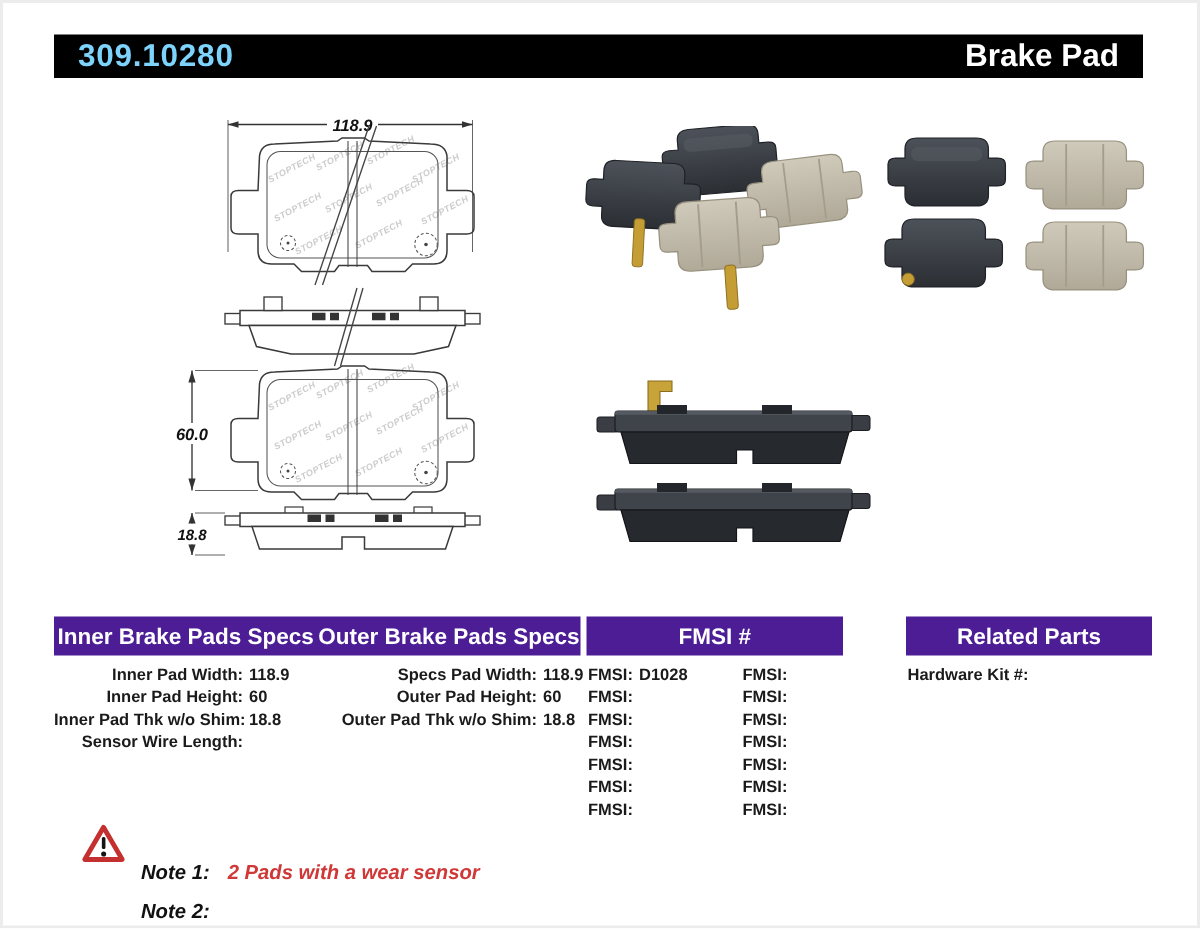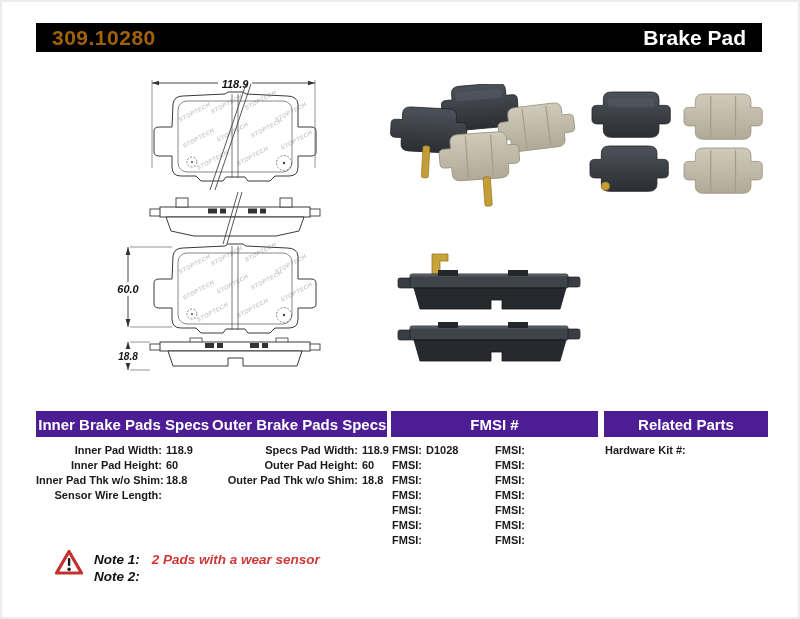--- a/index.html
+++ b/index.html
@@ -3,47 +3,47 @@
 <meta charset="utf-8">
 <style>
   html,body{margin:0;padding:0;background:#fff;}
   .page{position:relative;width:800px;height:619px;background:#fff;overflow:hidden;
         font-family:"Liberation Sans","DejaVu Sans",sans-serif;color:#111;}
   .frame{position:absolute;inset:0;border:2px solid #ececec;pointer-events:none;}
 
   
   .hdr{position:absolute;left:36px;top:23px;width:726px;height:29px;background:#000;
        display:flex;align-items:center;justify-content:space-between;}
-  .hdr .pn{color:#a16207;font-weight:bold;font-size:21px;padding-left:16px;letter-spacing:.5px;}
+  .hdr .pn{color:#7dd3fc;font-weight:bold;font-size:21px;padding-left:16px;letter-spacing:.5px;}
   .hdr .pt{color:#fff;font-weight:bold;font-size:21px;padding-right:16px;}
 
   
   .bar{position:absolute;top:411px;height:26px;background:#4c1d95;color:#fff;
        display:flex;align-items:center;font-weight:bold;font-size:15px;}
   .bar-specs{left:36px;width:351px;}
   .bar-specs .half{flex:1;text-align:center;}
   .bar-center{justify-content:center;}
-  .bar-fmsi{left:391px;width:207px;}
+  .bar-fmsi{left:391px;width:171px;}
   .bar-related{left:604px;width:164px;}
 
   
   .spec{position:absolute;top:443px;font-size:11px;font-weight:bold;line-height:15px;color:#1a1a1a;}
   .spec .row{display:flex;white-space:nowrap;align-items:flex-end;}
   .spec .lbl{display:inline-block;text-align:right;}
   .spec .val{display:inline-block;text-align:left;margin-left:4px;}
   .spec-inner{left:36px;}  .spec-inner .lbl{width:126px;}
   .spec-outer{left:212px;} .spec-outer .lbl{width:146px;}
   .spec-fmsi1{left:392px;} .spec-fmsi1 .lbl{width:30px;text-align:left;}
   .spec-fmsi2{left:495px;} .spec-fmsi2 .lbl{width:30px;text-align:left;}
   .spec-related{left:605px;} .spec-related .lbl{text-align:left;}
 
   
   .notes{position:absolute;left:94px;top:551px;font-size:13.5px;font-weight:bold;line-height:17px;}
   .notes .nrow{display:flex;align-items:baseline;font-style:italic;}
-  .note-red{margin-left:12px;}
+  .note-red{margin-left:12px;margin-top:22px;}
   .warn{position:absolute;left:54px;top:549px;}
 
   svg text.dim{font-family:"Liberation Sans","DejaVu Sans",sans-serif;
                font-weight:bold;font-style:italic;fill:#111;}
   svg text.wm{font-family:"Liberation Sans","DejaVu Sans",sans-serif;
               font-weight:bold;font-style:italic;fill:#cccccc;font-size:6px;letter-spacing:.3px;}
 </style>
 </head>
 <body>
 

